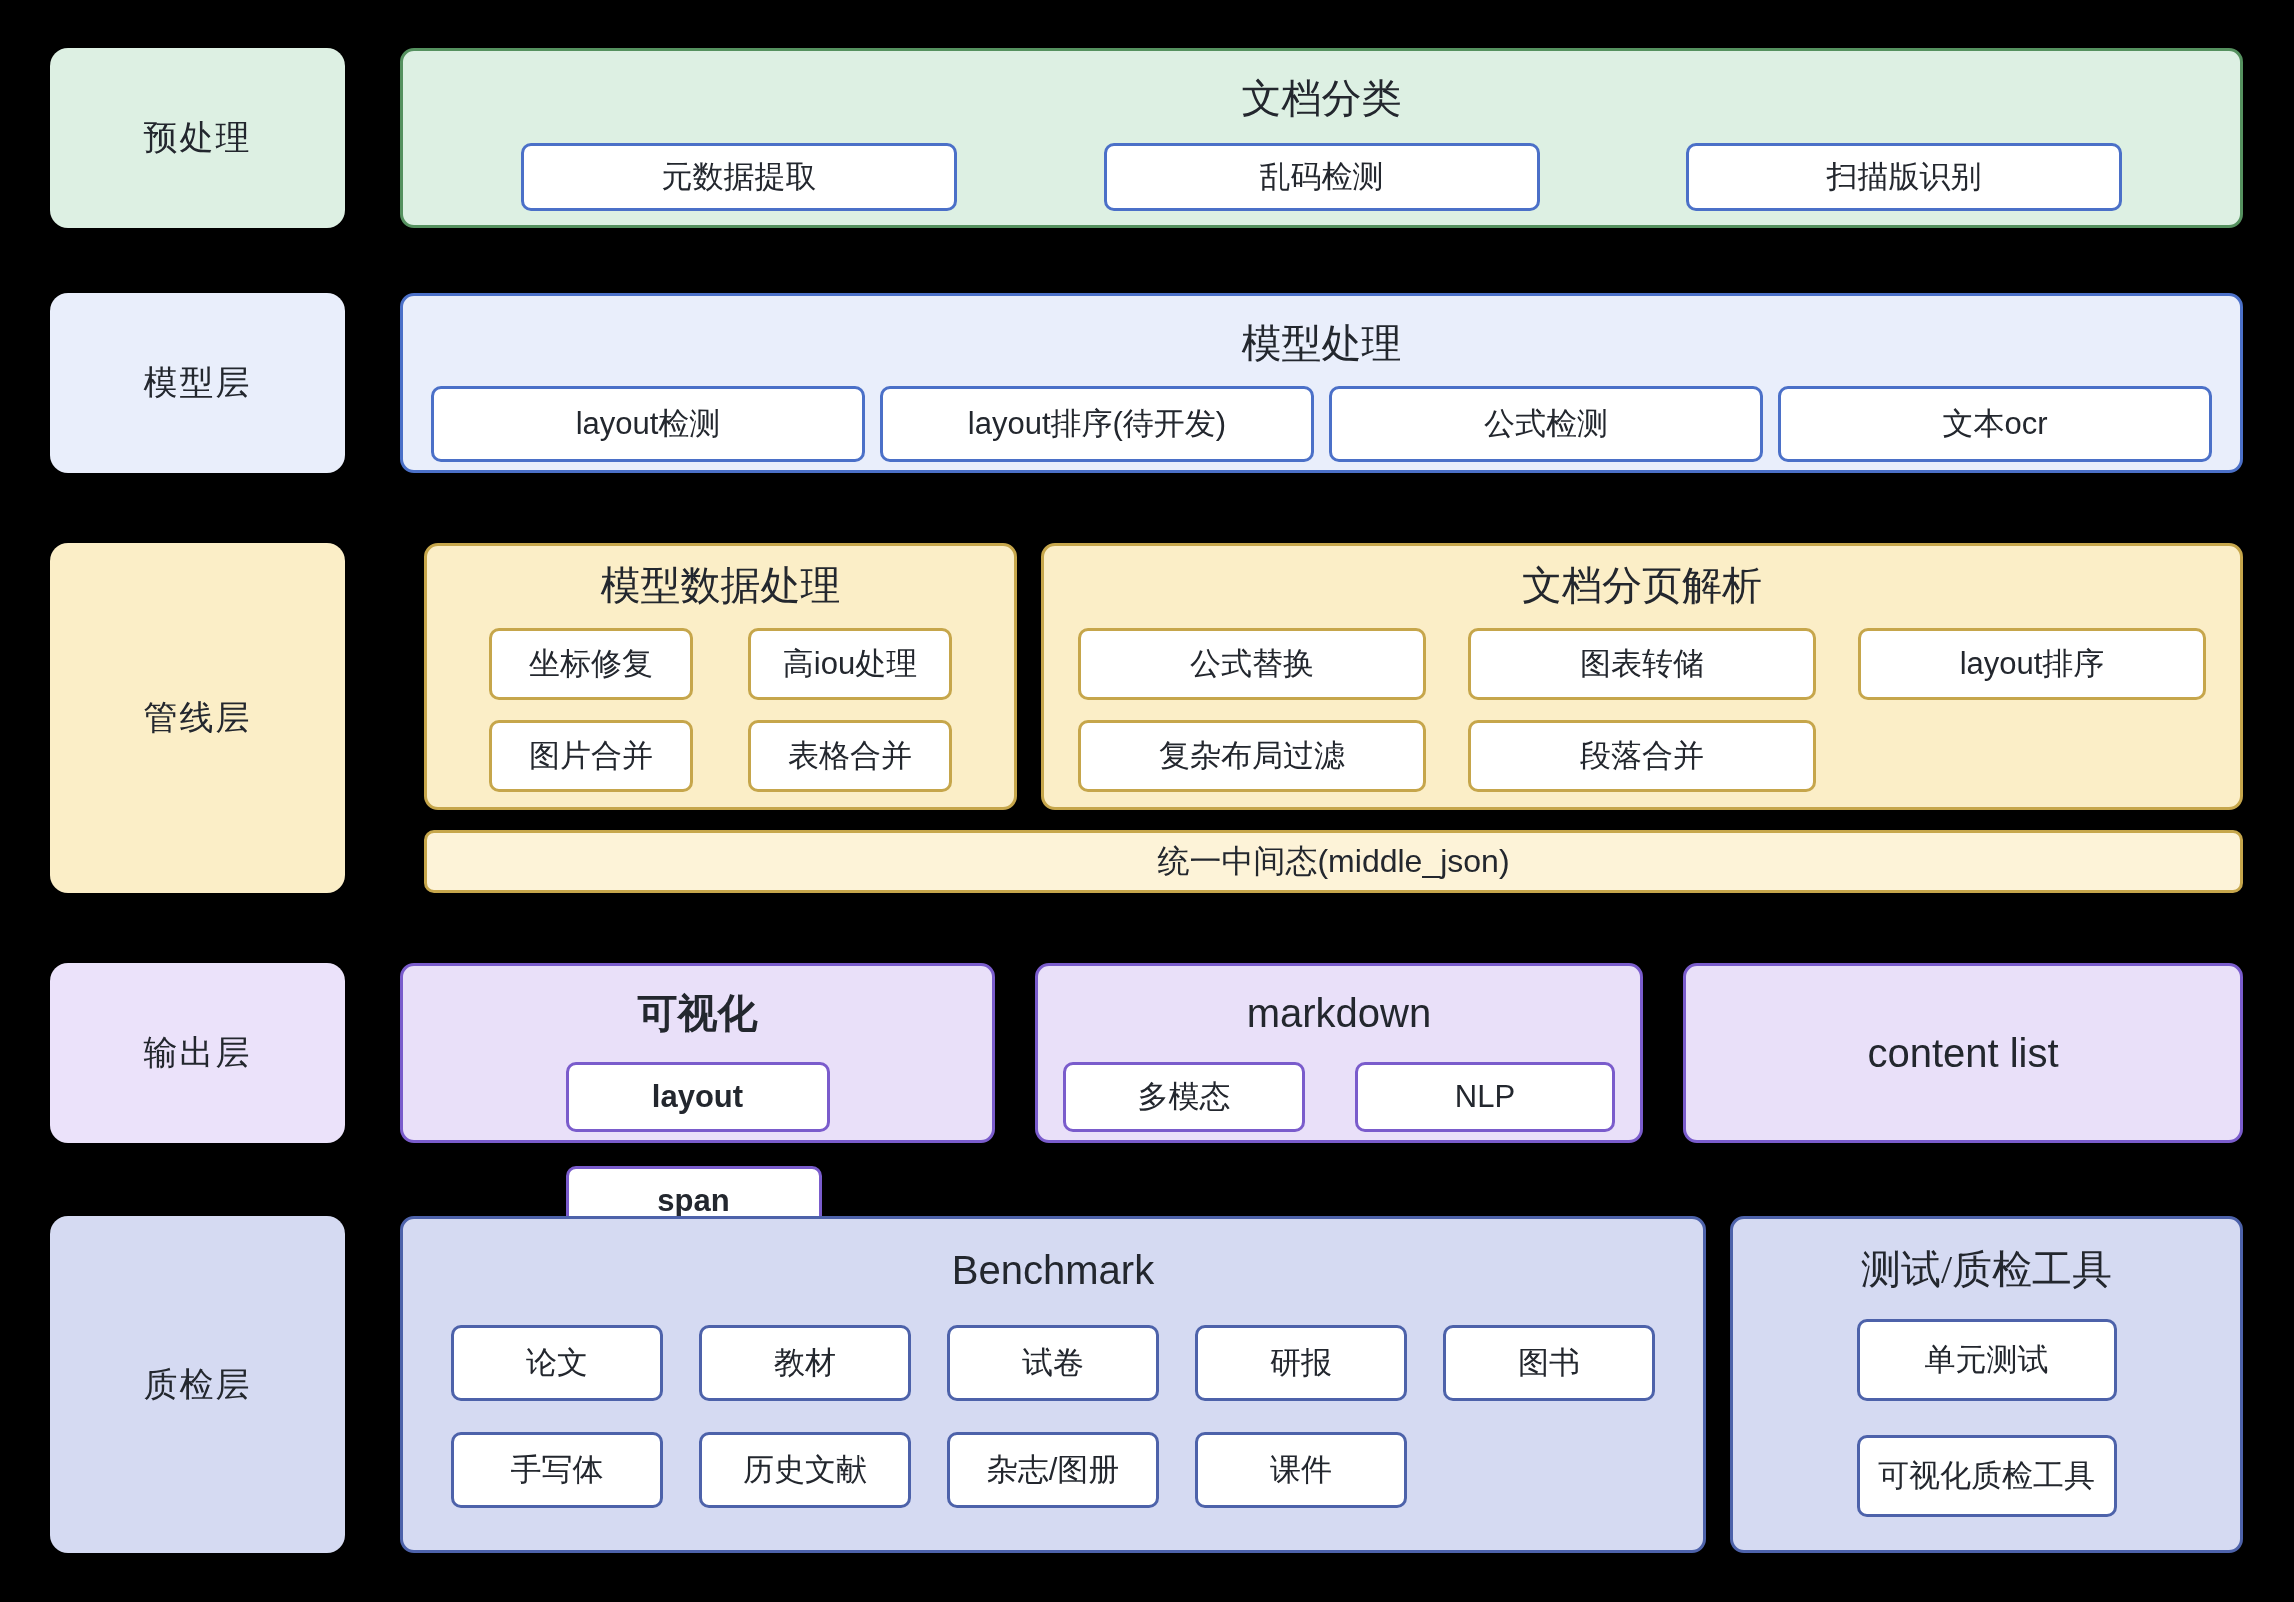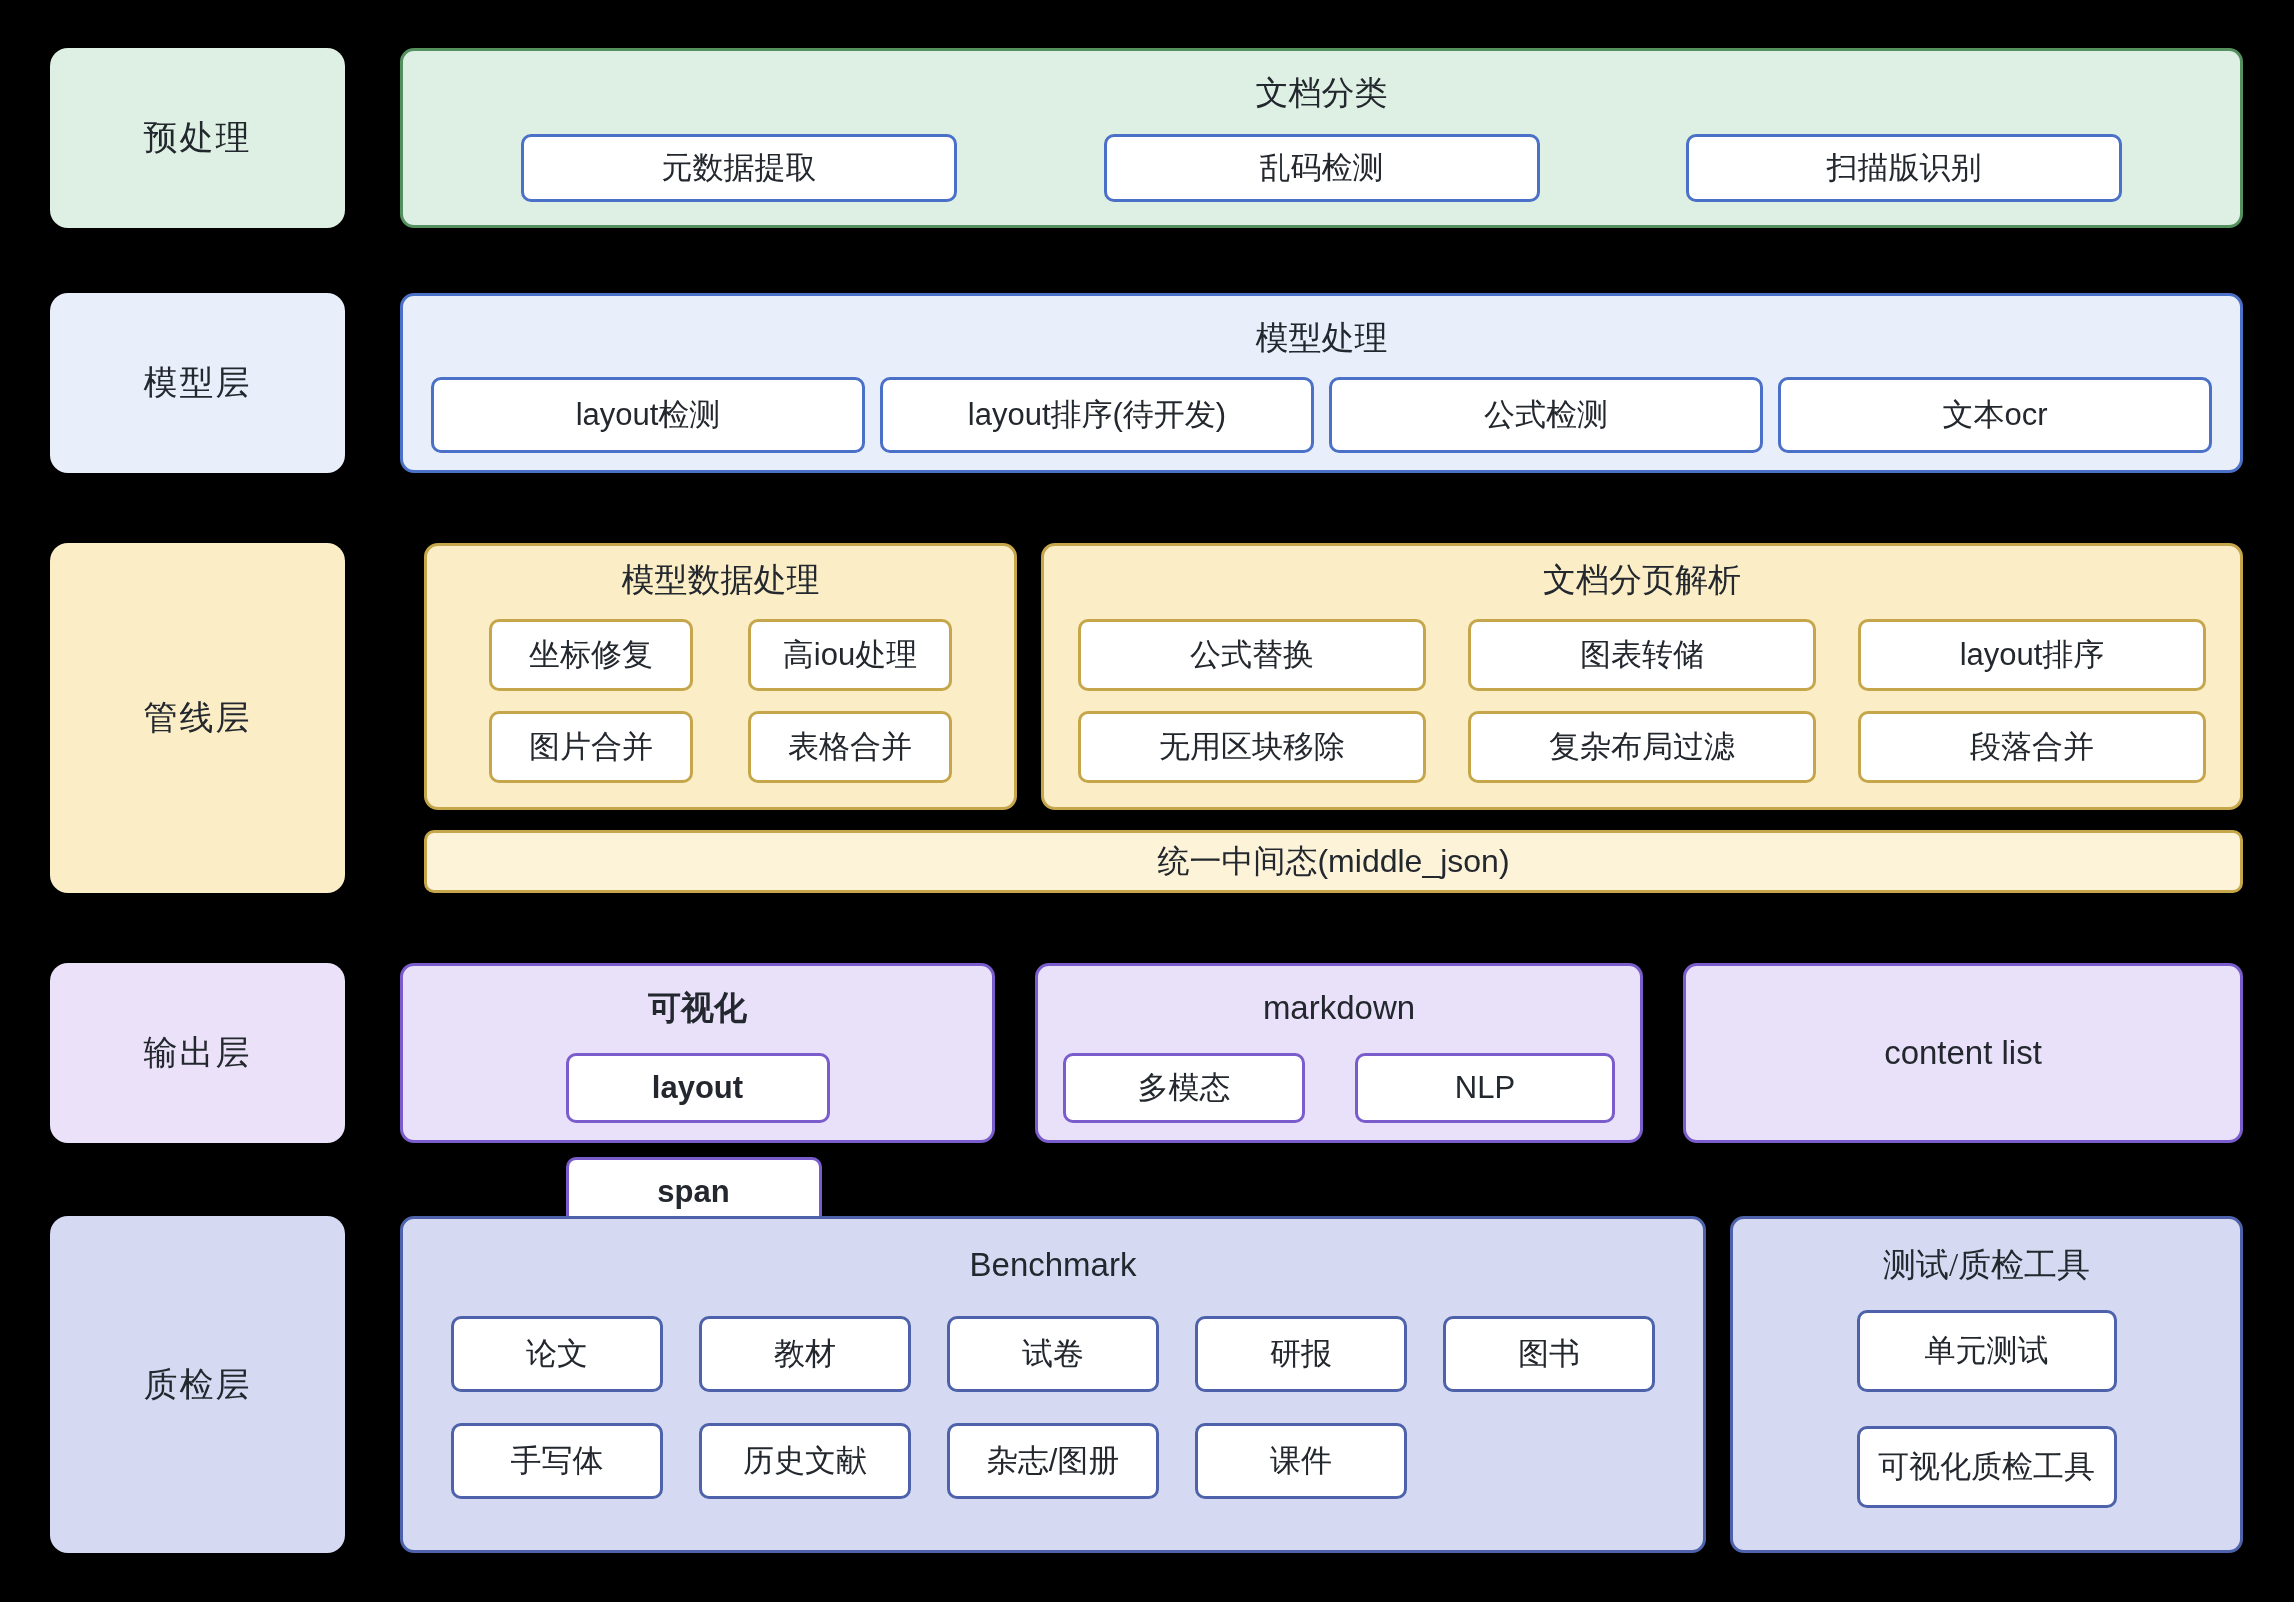--- a/index.html
+++ b/index.html
@@ -3,21 +3,21 @@
 <meta charset="utf-8">
 <style>
   * { margin:0; padding:0; box-sizing:border-box; }
   html,body { background:#000; }
   body { font-family:"Liberation Sans","DejaVu Sans",sans-serif; color:var(--text,#23272e); }
   .page { width:2294px; height:1602px; background:var(--background,#000); padding:48px 51px 49px 50px; display:flex; flex-direction:column; }
   .row { display:flex; gap:55px; }
   .label { width:295px; flex:0 0 295px; border-radius:18px; display:flex; align-items:center; justify-content:center; font-size:34px; letter-spacing:2px; }
   .content { flex:1; display:flex; }
   .group { border:3px solid; border-radius:14px; display:flex; flex-direction:column; align-items:center; }
-  .gtitle { font-size:33px; line-height:1.35; margin-top:20px; }
+  .gtitle { font-size:40px; line-height:1.35; margin-top:20px; }
   .node { background:var(--node-fill,#fff); border:3px solid; border-radius:10px; display:flex; align-items:center; justify-content:center; font-size:31px; text-align:center; }
 
   
   .c-green  { background:var(--green-fill,#ddf0e3); border-color:var(--green-border,#55915f); }
   .c-blue   { background:var(--blue-fill,#e9eefb);  border-color:var(--blue-border,#4b70c8); }
   .c-yellow { background:var(--yellow-fill,#fbeec7);border-color:var(--yellow-border,#c6a64b); }
   .c-purple { background:var(--purple-fill,#e9e0f9);border-color:var(--purple-border,#7a5ccc); }
   .c-peri   { background:var(--peri-fill,#d5daf2);  border-color:var(--peri-border,#4d62aa); }
   .l-green  { background:var(--green-fill,#ddf0e3); }
   .l-blue   { background:var(--blue-fill,#e9eefb); }
@@ -126,21 +126,20 @@
             <div class="node n-gold">图片合并</div>
             <div class="node n-gold">表格合并</div>
           </div>
         </div>
         <div class="group c-yellow g-dpp">
           <div class="gtitle">文档分页解析</div>
           <div class="grid3">
             <div class="node n-gold">公式替换</div>
             <div class="node n-gold">图表转储</div>
             <div class="node n-gold">layout排序</div>
-            <div class="node n-gold">无用区块移除</div>
             <div class="node n-gold">复杂布局过滤</div>
             <div class="node n-gold">段落合并</div>
           </div>
         </div>
       </div>
       <div class="midbar">统一中间态(middle_json)</div>
     </div>
   </div>
 
   <div class="row r4">

